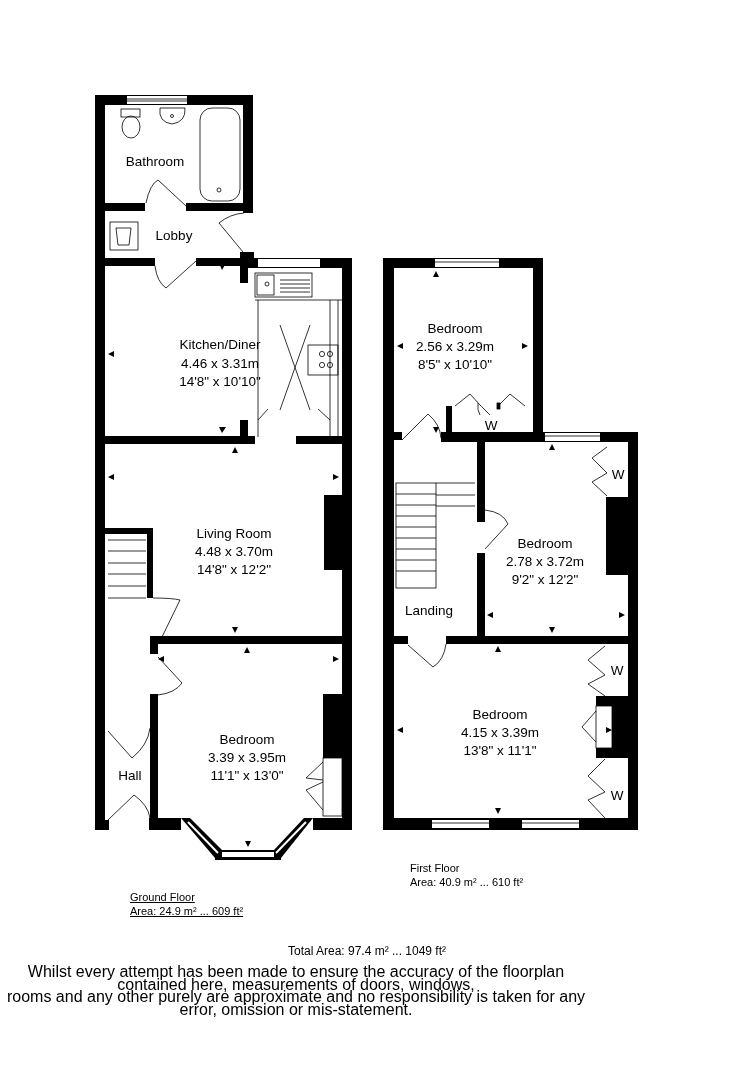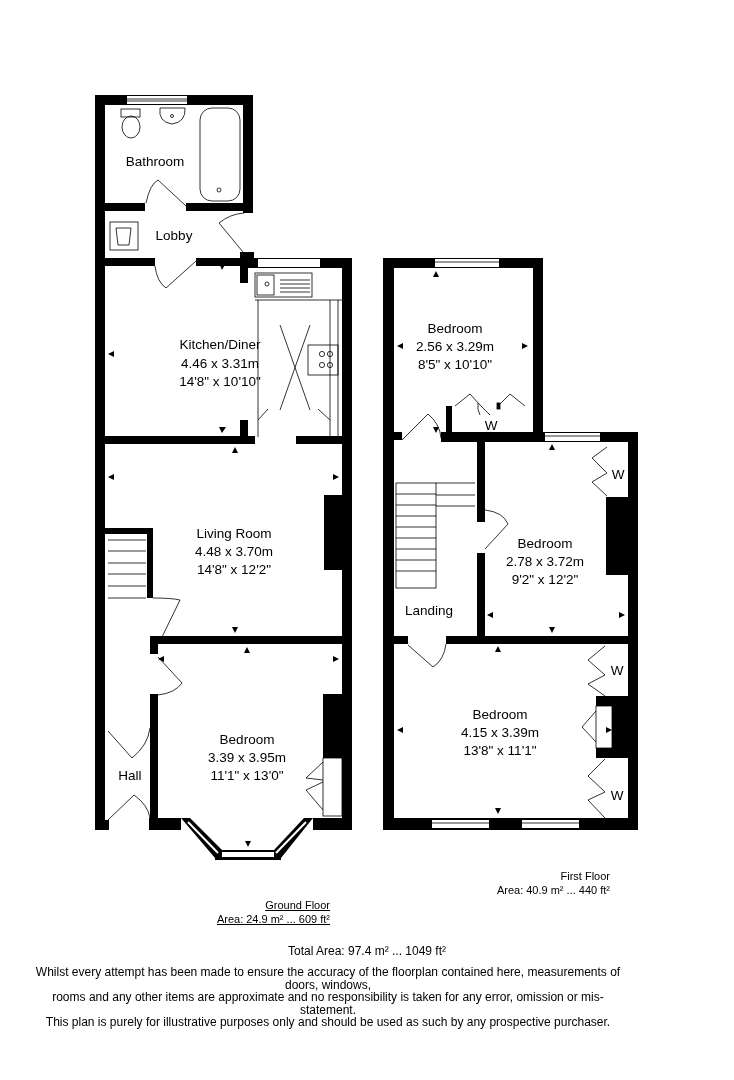--- a/index.html
+++ b/index.html
@@ -1,21 +1,21 @@
 <!DOCTYPE html>
 <html><head>
 <meta charset="utf-8">
 <style>
   html, body { margin:0; padding:0; background:#ffffff; }
   body { width:734px; height:1080px; position:relative; overflow:hidden;
          font-family:"Liberation Sans", sans-serif; color:#000; }
   svg { position:absolute; left:0; top:0; }
   .lbl { font-family:"Liberation Sans", sans-serif; font-size:13.5px; fill:#000; text-anchor:middle; }
-  .footer { position:absolute; left:0; width:592px; text-align:center; font-size:12px; line-height:12.5px;margin-left:32px; }
-  .caption { position:absolute; text-align:right; font-size:11px; line-height:14px;margin-top:8px; }
+  .footer { position:absolute; left:0; width:592px; text-align:center; font-size:16px; line-height:12.5px; }
+  .caption { position:absolute; text-align:left; font-size:11px; line-height:14px; }
   .total { position:absolute; left:0; width:734px; text-align:center; font-size:12px; top:944px; }
 </style>
 </head>
 <body>
 
 <svg width="734" height="1080" viewBox="0 0 734 1080">
 
   <g fill="#000" stroke="none">
 
     <rect x="95" y="95" width="10" height="735"></rect>
@@ -257,22 +257,21 @@
     <text class="lbl" x="617" y="800">W</text>
   </g>
 </svg>
 
 <div class="caption" style="left:130px; top:890px; width:200px;text-decoration:underline;">
   <div>Ground Floor</div>
   <div>Area: 24.9 m² ... 609 ft²</div>
 </div>
 <div class="caption" style="left:410px; top:861px; width:200px;">
   <div>First Floor</div>
-  <div>Area: 40.9 m² ... 440 ft²</div>
+  <div>Area: 40.9 m² ... 610 ft²</div>
 </div>
 
 <div class="total">Total Area: 97.4 m² ... 1049 ft²</div>
 
 <div class="footer" style="top:966px;">
   <div>Whilst every attempt has been made to ensure the accuracy of the floorplan contained here, measurements of doors, windows,</div>
-  <div>rooms and any other items are approximate and no responsibility is taken for any error, omission or mis-statement.</div>
-  <div>This plan is purely for illustrative purposes only and should be used as such by any prospective purchaser.</div>
+  <div>rooms and any other purely are approximate and no responsibility is taken for any error, omission or mis-statement.</div>
 </div>
 
 </body></html>

